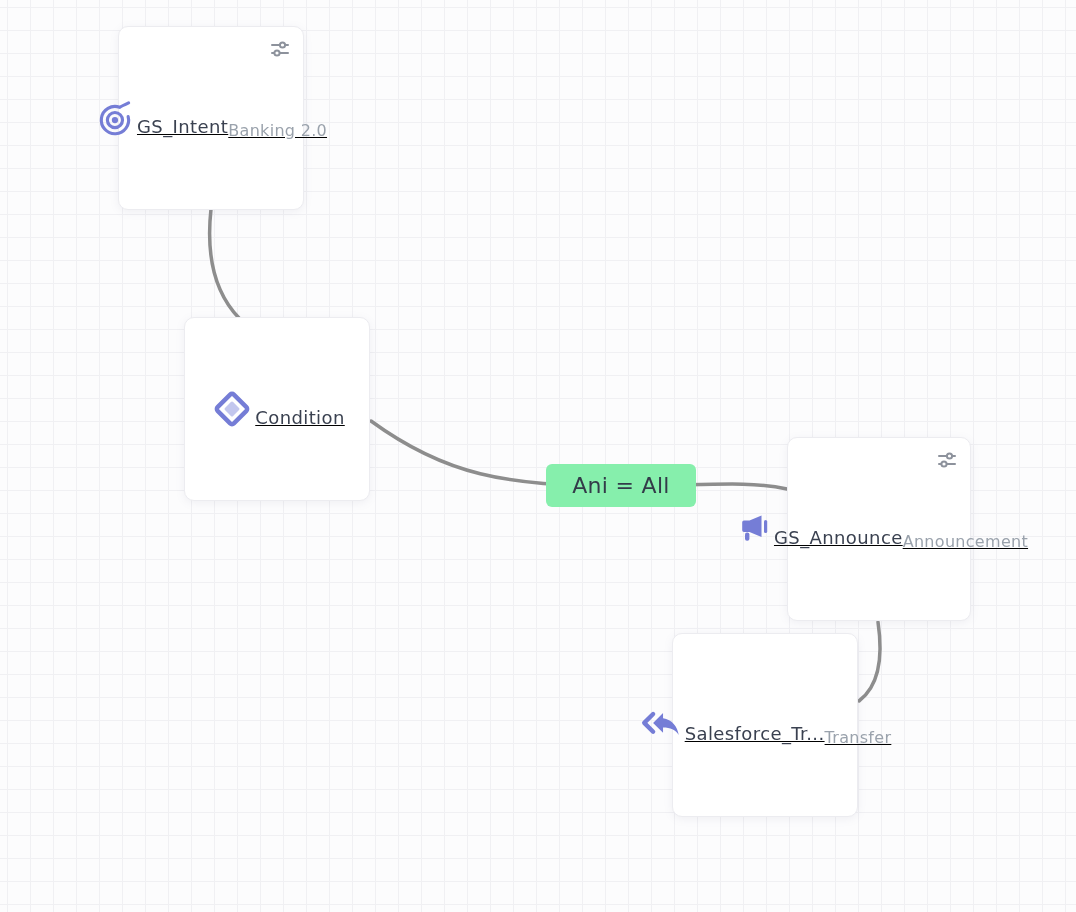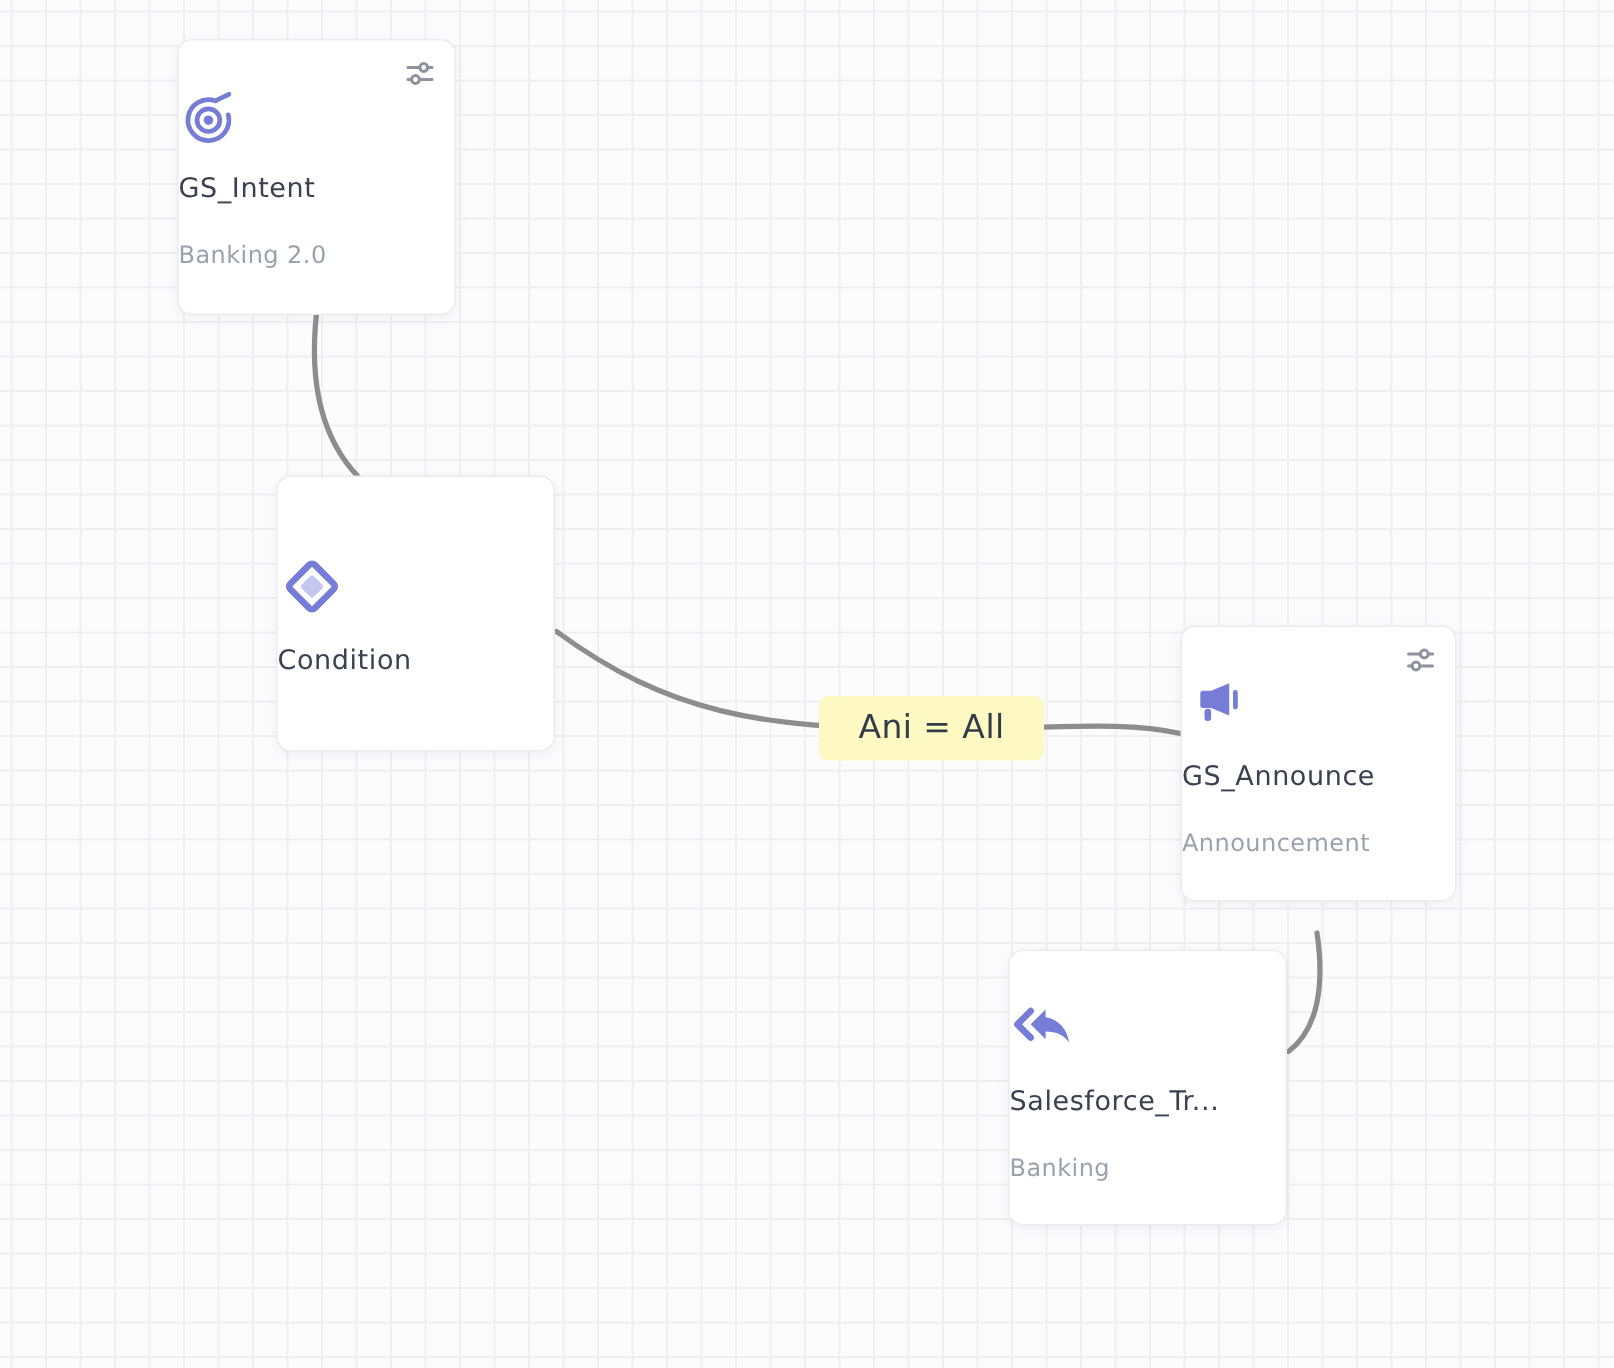--- a/index.html
+++ b/index.html
@@ -18,54 +18,55 @@
   .edges-layer {
     position: absolute; left: 0; top: 0; width: 1076px; height: 912px;
     z-index: 1;
   }
   .edge {
     fill: none; stroke: #8d8d8d; stroke-width: 3.5; stroke-linecap: round;
   }
   .edge-label {
     position: absolute; left: 546px; top: 464px;
     min-width: 150px; height: 43px;
-    background: #fef9c3; border-radius: 6px;
+    background: #86efac; border-radius: 6px;
     display: flex; align-items: center; justify-content: center;
     font-size: 22px; color: #333b49; padding: 0 22px;
     z-index: 2; letter-spacing: 0.3px;
   }
   .node {
     position: absolute; width: 186px; height: 184px;
     background: #ffffff;
     border: 1px solid #ececf0;
     border-radius: 10px;
     box-shadow: 0 2px 8px rgba(130,130,160,0.10);
-    display: flex; flex-direction: column;
-    align-items: flex-start; justify-content: center;
+    display: flex; flex-direction: row;
+    align-items: center; justify-content: center;
     z-index: 3;
+    text-decoration: underline;
   }
   .node .icon-wrap { line-height: 0; }
   .node .title {
     margin-top: 16px;
     font-size: 18px; font-weight: 500; color: #3a4150;
     letter-spacing: 0.4px; white-space: nowrap;
   }
   .node .subtitle {
     margin-top: 24px;
     font-size: 16px; color: #9aa2ac; letter-spacing: 0.3px;
     white-space: nowrap;
   }
   .settings-btn {
     position: absolute; top: 10px; right: 11px;
     width: 24px; height: 24px; line-height: 0;
     cursor: pointer; background: transparent; border: none;
   }
   #node-gs-intent   { left: 118px; top: 26px; }
   #node-condition   { left: 184px; top: 317px; }
-  #node-gs-announce { left: 787px; top: 417px; width: 184px; }
+  #node-gs-announce { left: 787px; top: 437px; width: 184px; }
   #node-salesforce  { left: 672px; top: 633px; }
 </style>
 </head>
 <body>
 
 <svg class="edges-layer" viewBox="0 0 1076 912">
   <path class="edge" d="M 211 209 C 206 255, 214 292, 239 318"></path>
   <path class="edge" d="M 371 421 C 445 475, 505 486, 621 486 C 700 486, 748 480, 787 489"></path>
   <path class="edge" d="M 878 622 C 883 656, 879 686, 859 701"></path>
 </svg>
@@ -127,14 +128,14 @@
 </div>
 
 <div class="node" id="node-salesforce">
   <span class="icon-wrap">
     <svg width="46" height="46" viewBox="0 0 44 44">
       <path d="M13.5 11.5 L5 20 L13.5 28.5" fill="none" stroke="#757dd6" stroke-width="4.2" stroke-linecap="round" stroke-linejoin="round"></path>
       <path d="M23 15.5 V10.5 L13.5 20 L23 29.5 V24.5 C30 24.5 34.8 26.8 38 31.5 C36.8 23.5 31.5 16.6 23 15.5 Z" fill="#757dd6"></path>
     </svg>
   </span>
   <div class="title">Salesforce_Tr...</div>
-  <div class="subtitle">Banking</div>
+  <div class="subtitle">Transfer</div>
 </div>
 
 </body></html>

